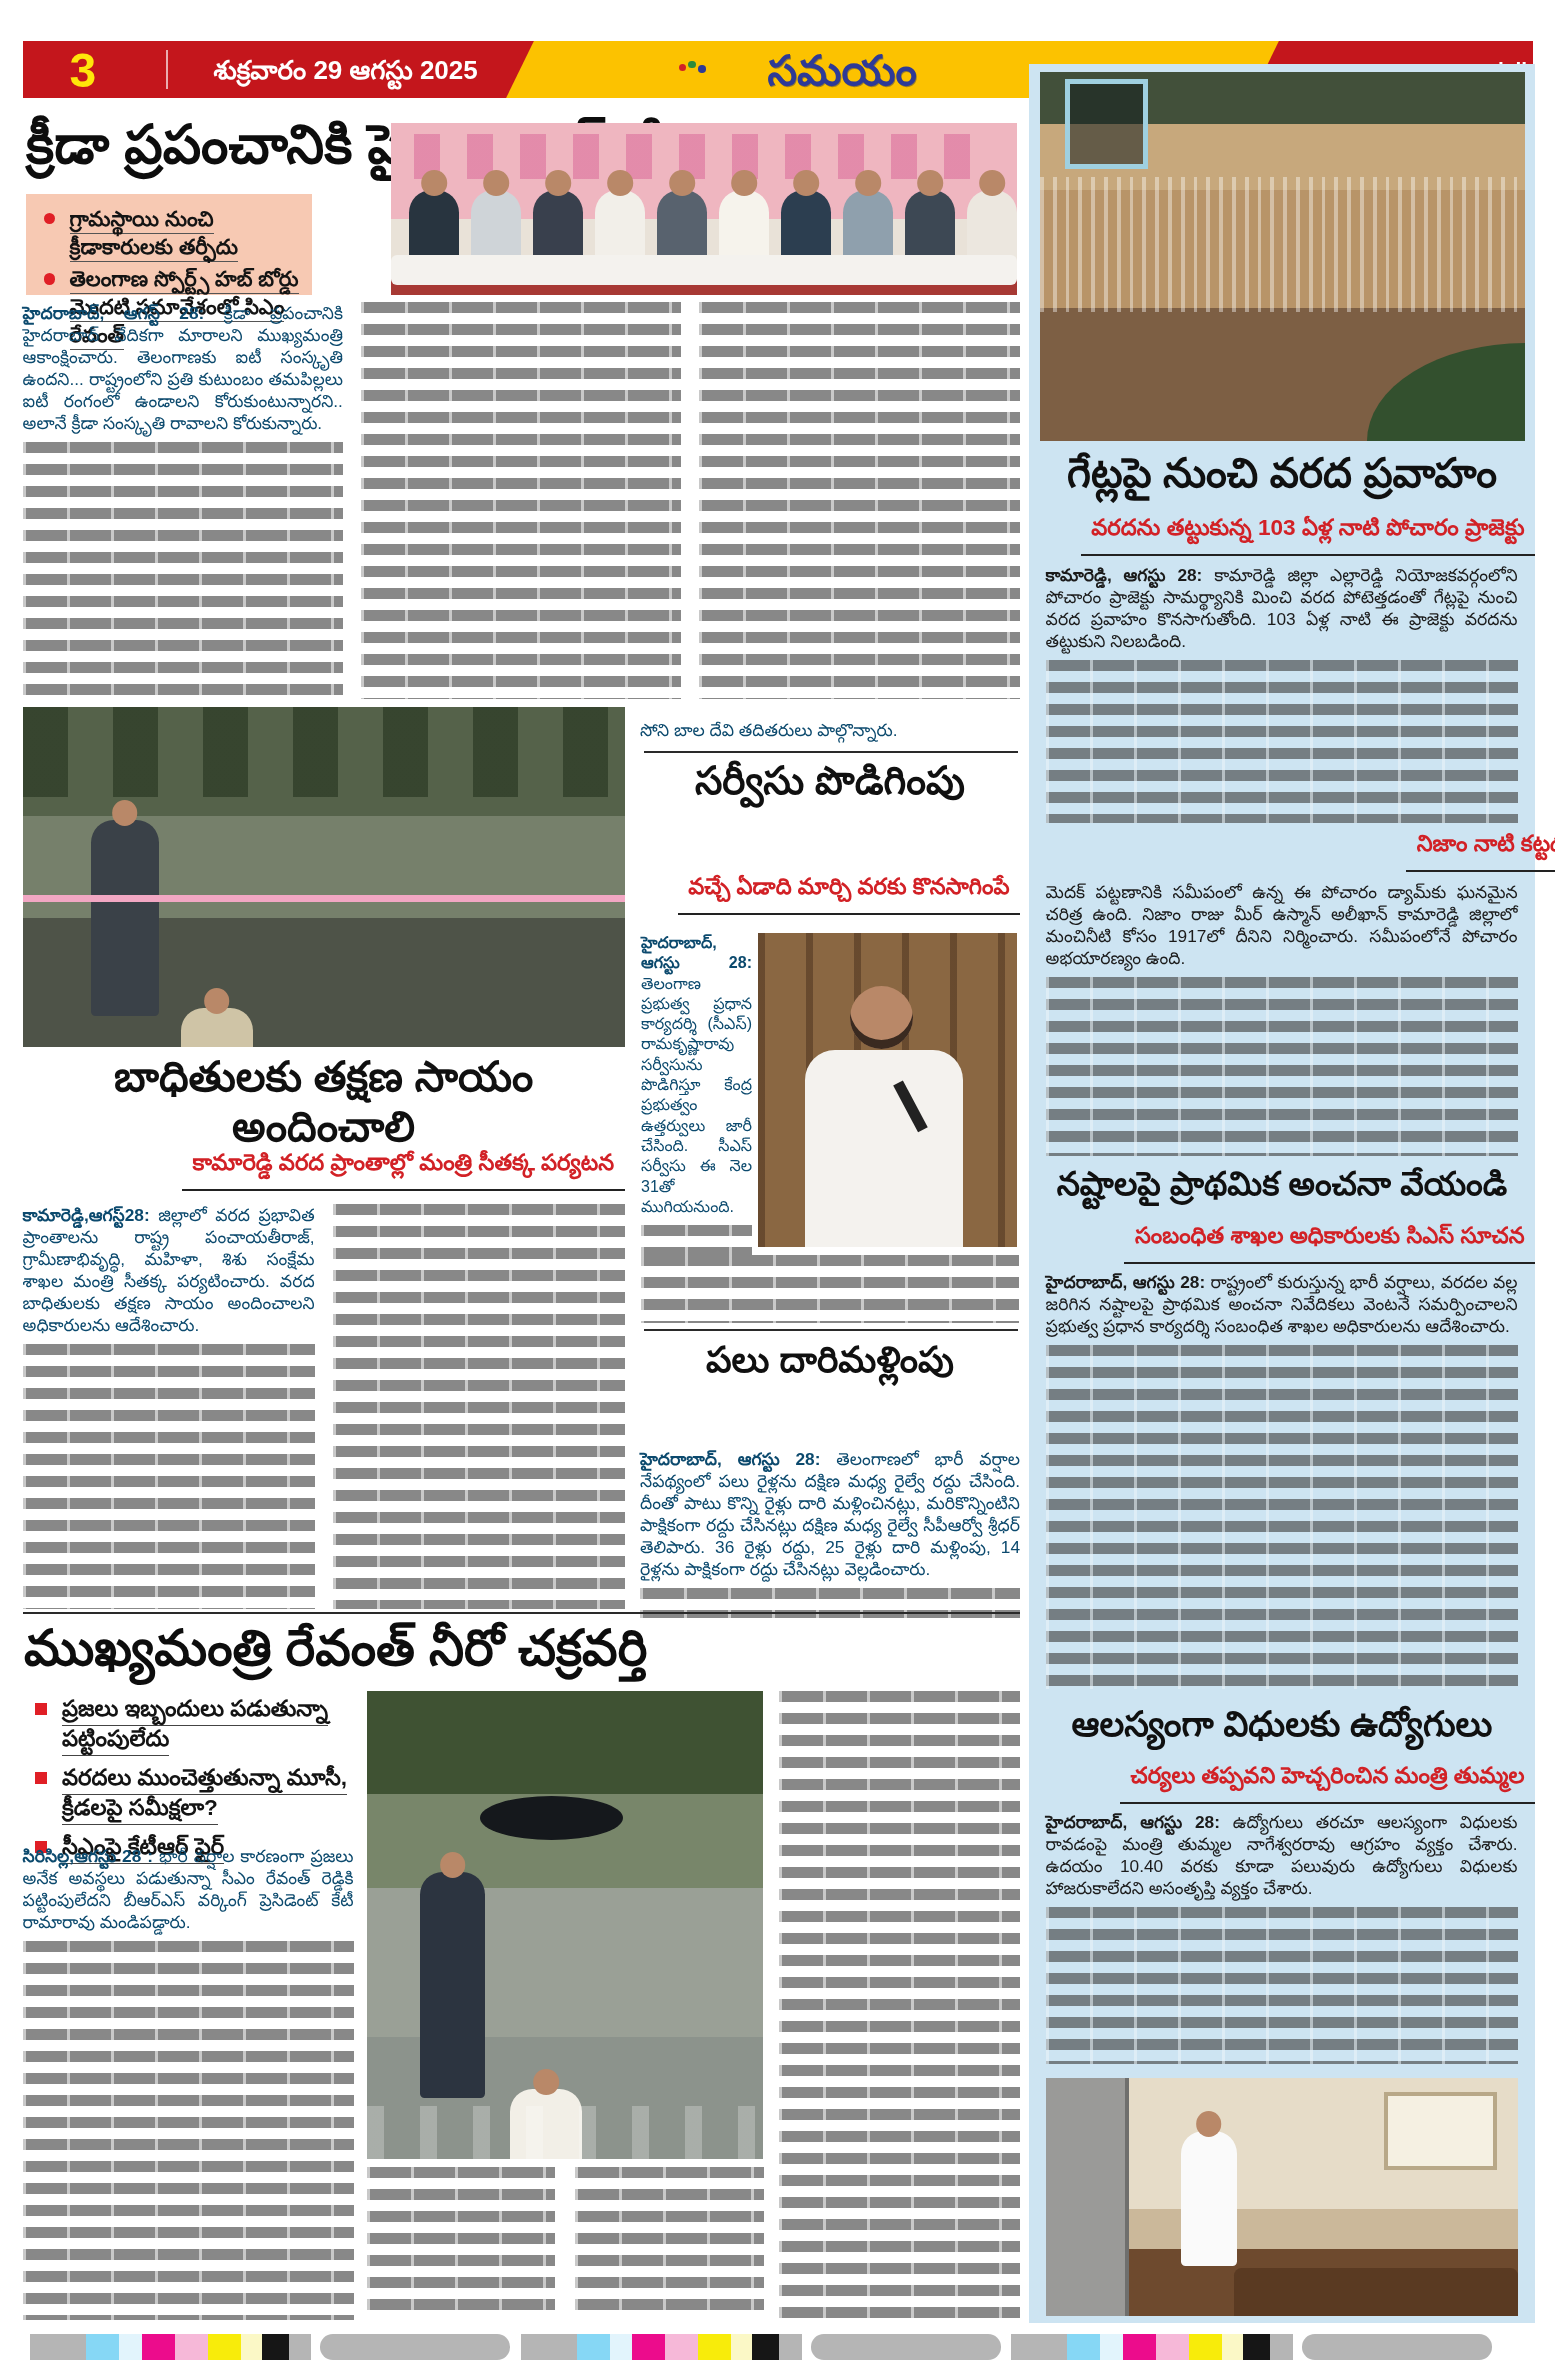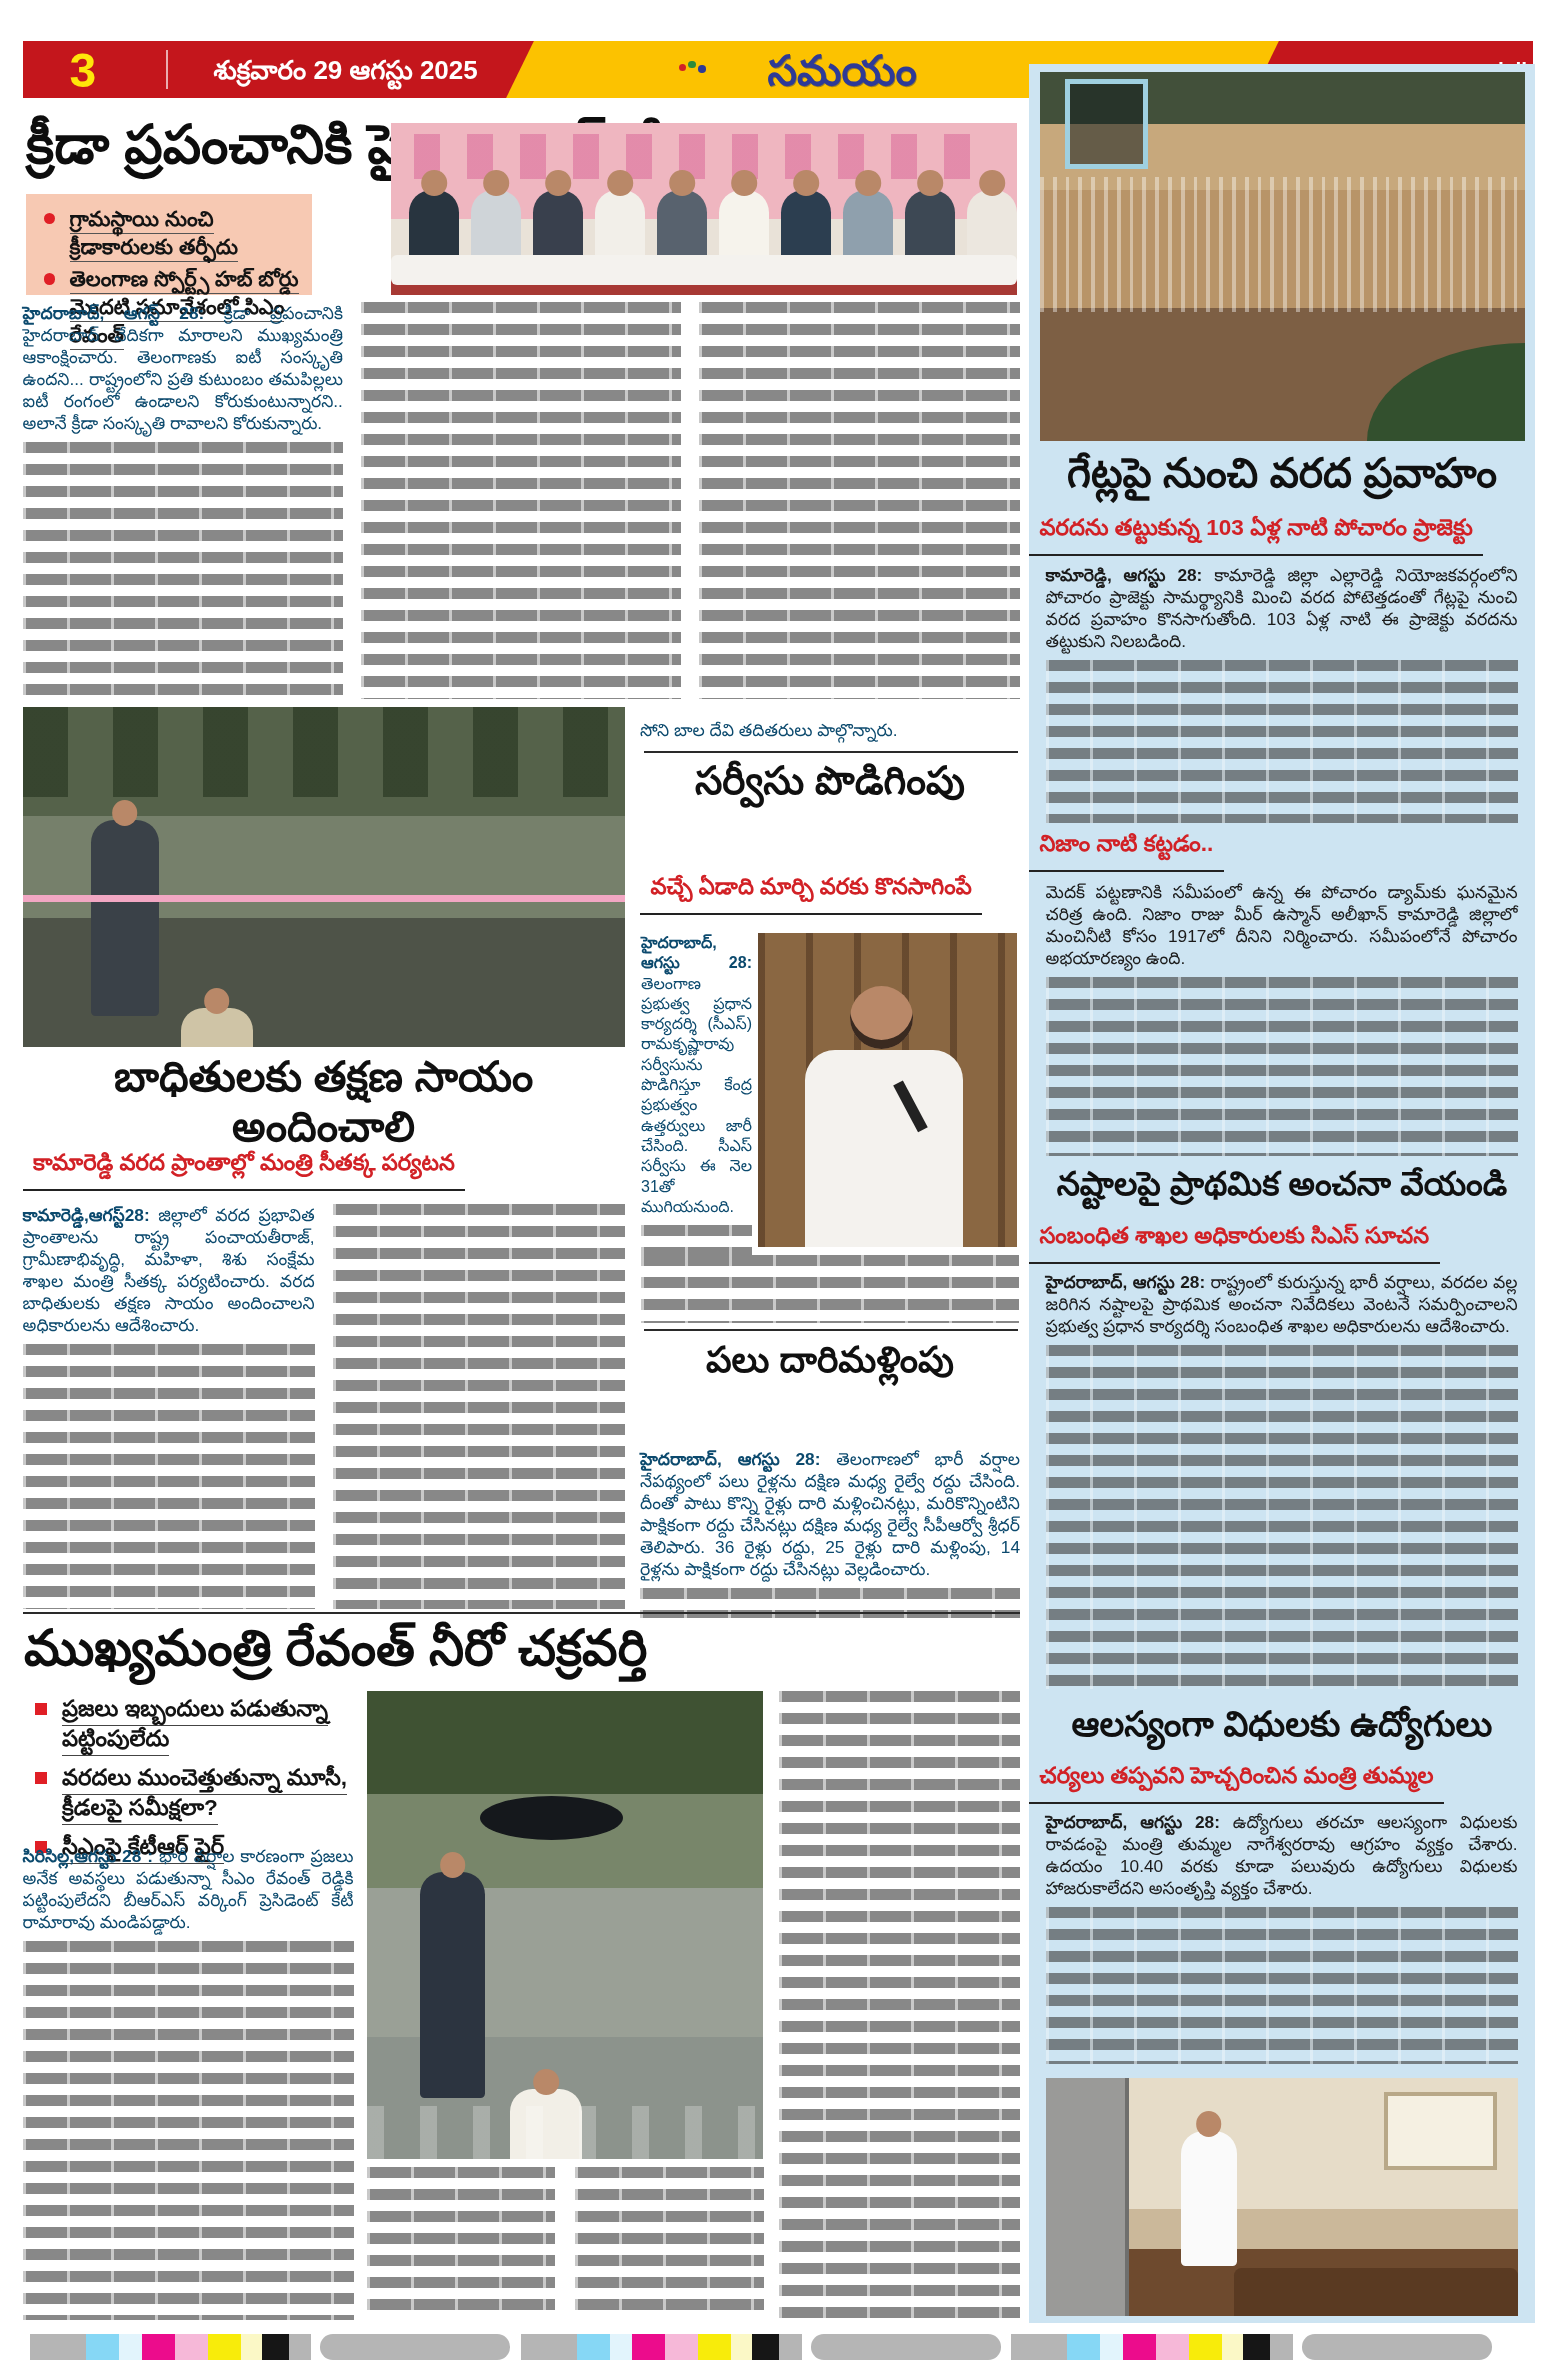--- a/index.html
+++ b/index.html
@@ -12,21 +12,21 @@
   #page-num{position:absolute;left:47px;top:1.5px;font-size:48px;font-weight:800;color:#ffe60a}
   #hdr-sep{position:absolute;left:143px;top:9px;width:2.3px;height:39px;background:rgba(255,255,255,.65)}
   #hdr-date{position:absolute;left:161px;top:13.5px;width:324px;text-align:center;font-size:26px;font-weight:700;color:#ffffff}
   #masthead{position:absolute;left:594px;top:6px;width:451px;text-align:center;font-size:42px;font-weight:800;color:#2e3a96;text-shadow:0.8px 0.8px 0 rgba(20,30,90,.4)}
   #masthead-logo{position:absolute;left:656px;top:19.6px;width:30px;height:18px}
   #masthead-logo i{position:absolute;width:7.5px;height:7.5px;border-radius:50%}
   #website{position:absolute;left:1245px;top:16.6px;width:271px;text-align:center;font-size:21px;font-weight:600;color:#ffffff}
   
   .h1{position:absolute;font-weight:800;color:#0d0d0d;line-height:1.18}
   .h2{position:absolute;font-weight:800;color:#101010;text-align:center;line-height:1.2}
-  .sub{position:absolute;color:#d22126;font-weight:700;font-size:22.6px;text-align:left}
+  .sub{position:absolute;color:#d22126;font-weight:700;font-size:22.6px;text-align:right}
   .sub span{display:inline-block;border-bottom:2.3px solid #222;padding:0 10.5px 7.5px}
   .para{font-size:17.3px;line-height:22px;text-align:justify;color:#0c4a6e}
   .dl{font-weight:800}
   .tx{background-image:
       repeating-linear-gradient(to right, rgba(255,255,255,.55) 0 3px, rgba(255,255,255,0) 3px 44px),
       repeating-linear-gradient(to bottom, #404040 0 11.3px, rgba(0,0,0,0) 11.3px 22px);
       opacity:.62}
   .fill{flex:1 1 auto;min-height:30px}
   .col{display:flex;flex-direction:column;gap:7.5px}
   .rule{position:absolute;height:1.5px;background:#2a2a2a}

